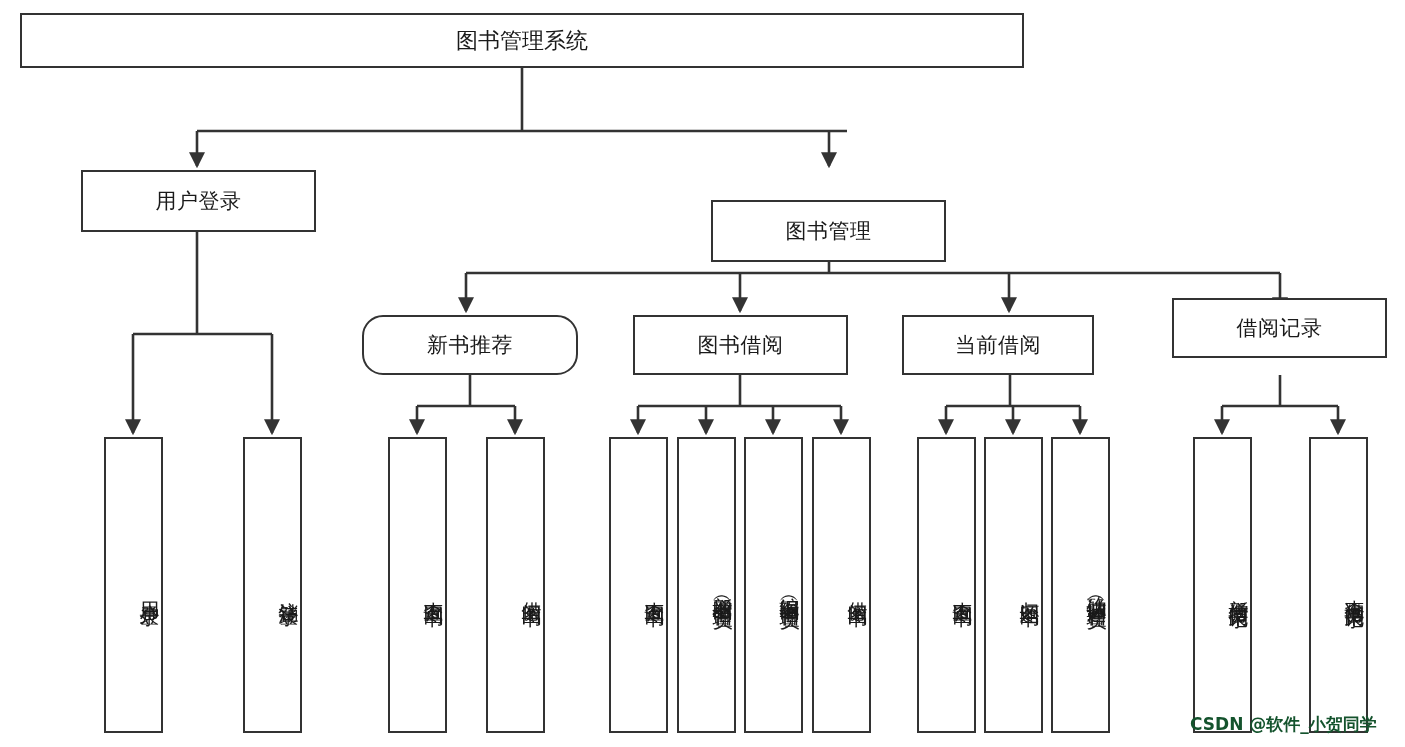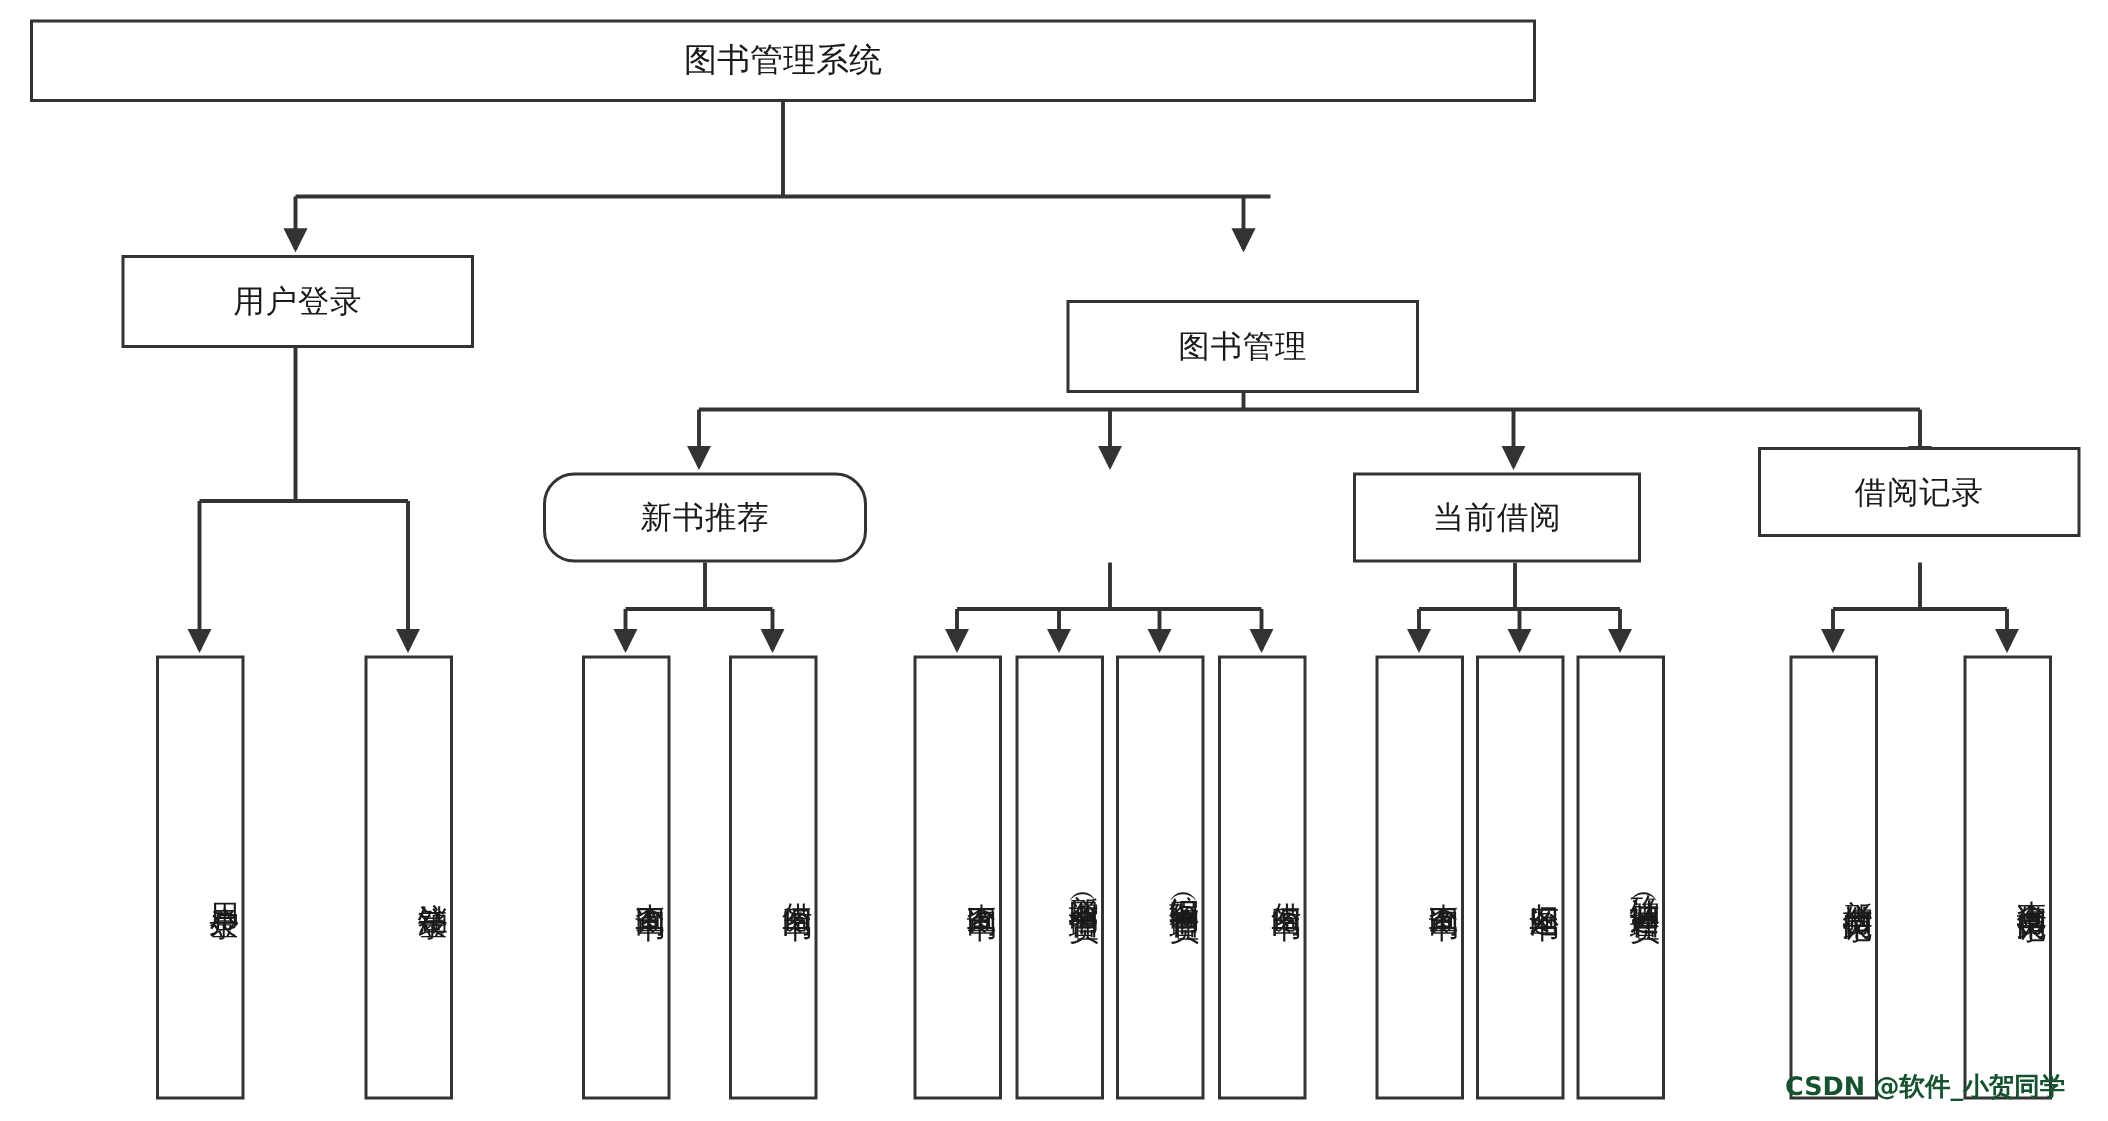--- a/index.html
+++ b/index.html
@@ -126,20 +126,21 @@
 
     </g>
   </svg>
 
   <div class="node root" style="left:20px; top:13px; width:1004px; height:55px;">图书管理系统</div>
 
   <div class="node h" style="left:81px; top:170px; width:235px; height:62px;">用户登录</div>
   <div class="node h" style="left:711px; top:170px; width:235px; height:62px;margin-top:30px;">图书管理</div>
 
   <div class="node h" style="left:362px; top:315px; width:216px; height:60px;border-radius:21px;">新书推荐</div>
+  <div class="node h" style="left:633px; top:315px; width:215px; height:60px;">图书借阅</div>
   <div class="node h" style="left:902px; top:315px; width:192px; height:60px;">当前借阅</div>
   <div class="node h" style="left:1172px; top:298px; width:215px; height:60px;">借阅记录</div>
 
   <div class="node v" style="left:104px; top:437px; width:59px; height:296px;">
     <span class="vlabel">用户登录</span>
   </div>
   <div class="node v" style="left:243px; top:437px; width:59px; height:296px;">
     <span class="vlabel">注销登录</span>
   </div>
 

